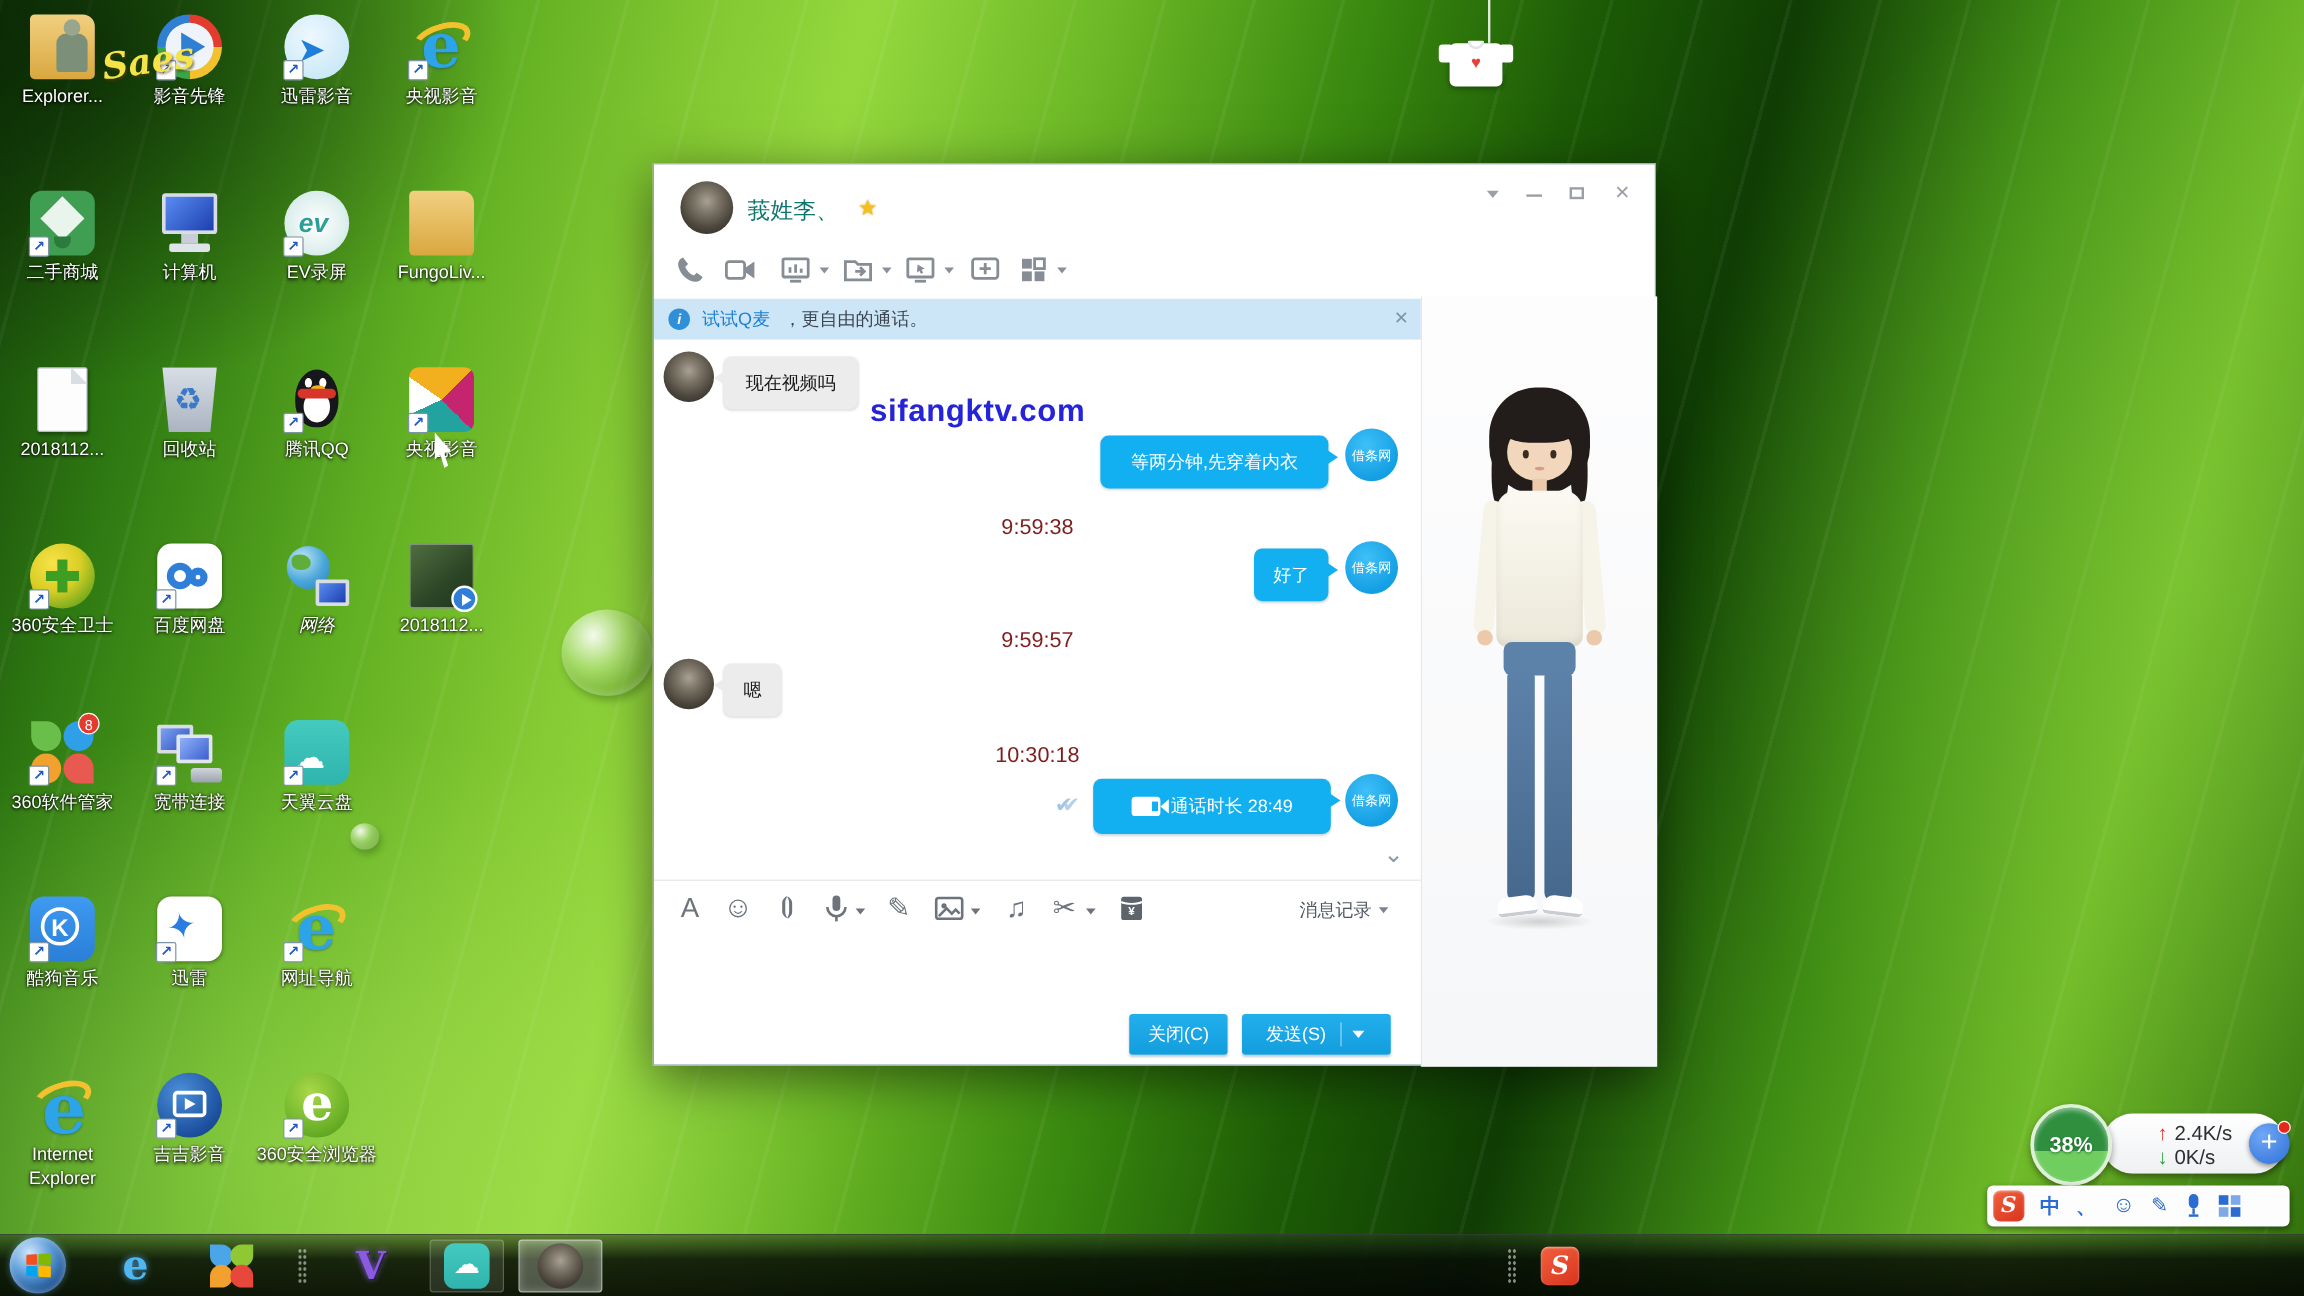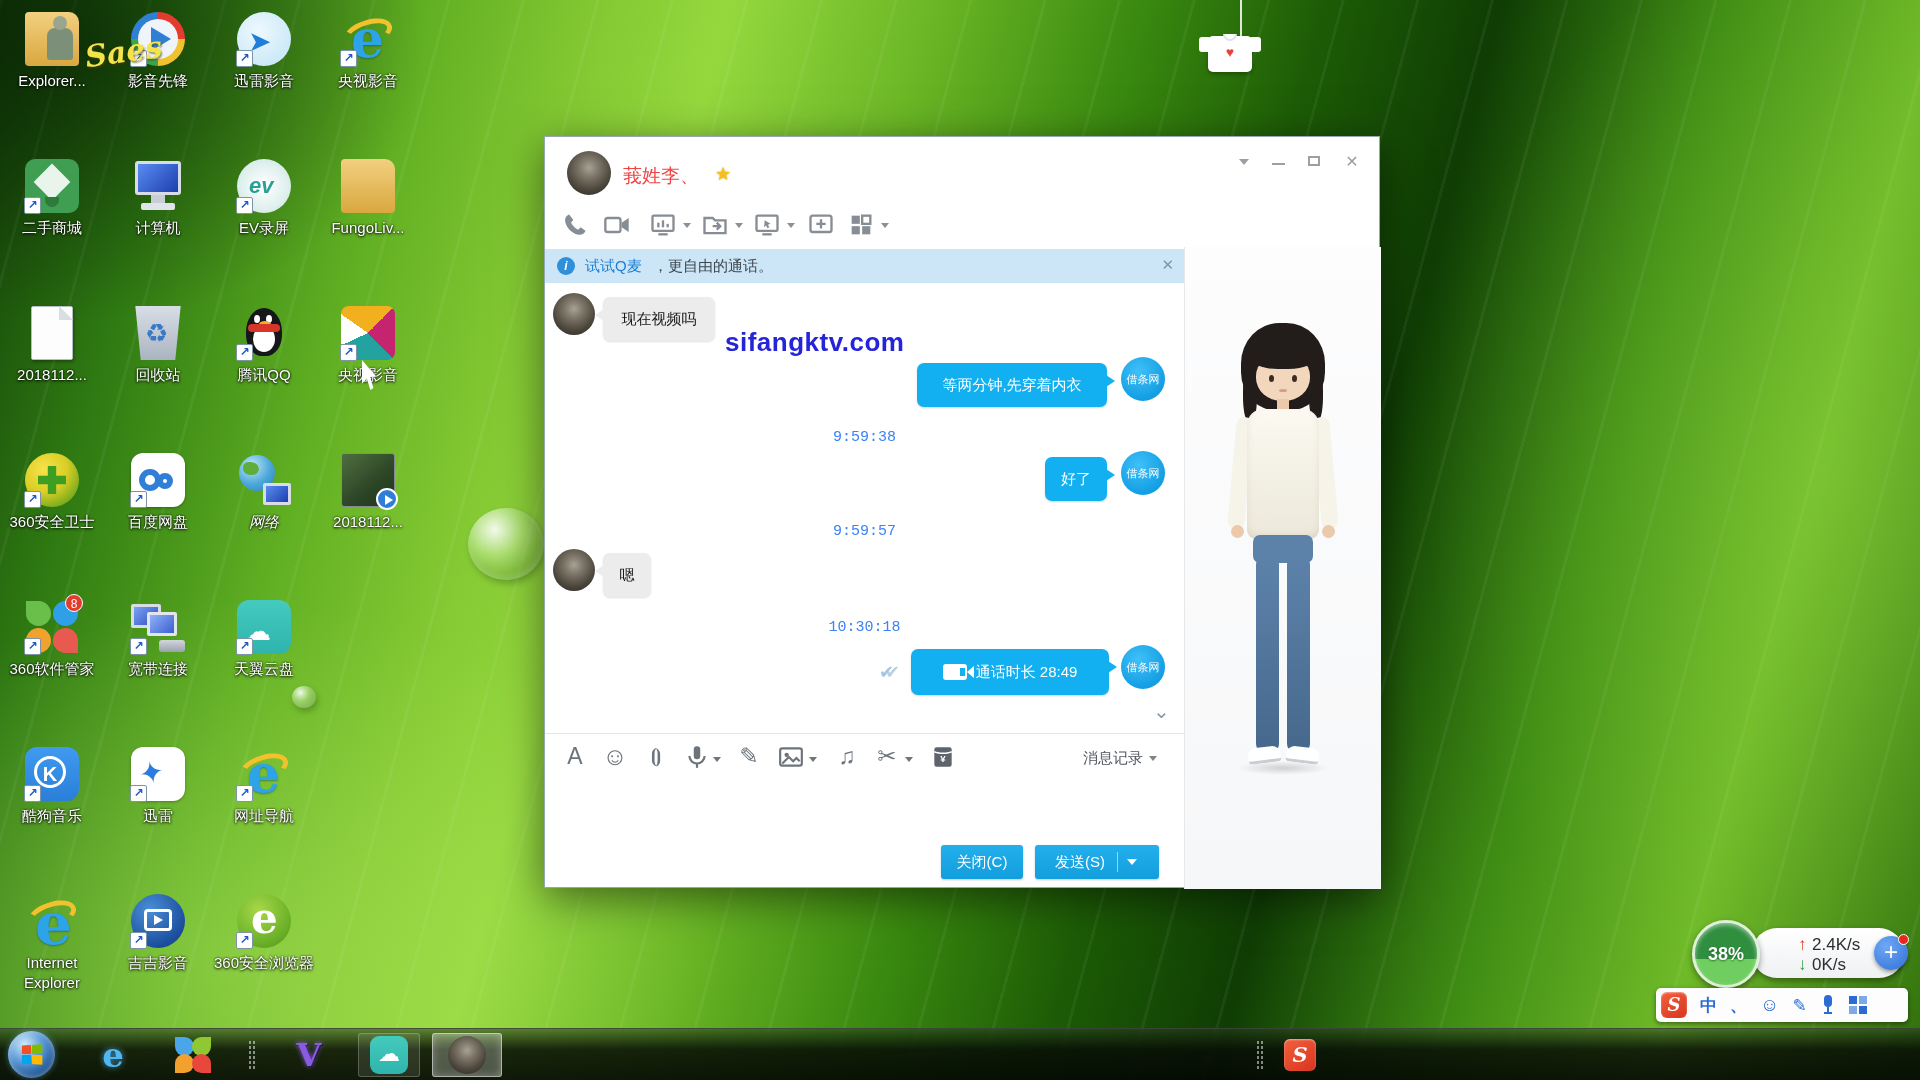--- a/index.html
+++ b/index.html
@@ -103,41 +103,41 @@
   
   .charm-line{position:absolute;background:rgba(255,255,255,.85);width:2px;}
   .charm-shirt{position:absolute;width:44px;height:36px;background:#fff;border-radius:5px;box-shadow:0 2px 4px rgba(0,20,0,.35);}
   .charm-shirt .slv{position:absolute;top:1px;width:12px;height:15px;background:#fff;border-radius:3px;}
   .charm-shirt .heart{position:absolute;left:0;right:0;top:8px;text-align:center;color:#e8413a;font-size:14px;}
   .charm-shirt .collar{position:absolute;left:15px;top:-2px;width:14px;height:7px;border:2px solid #dfe4ea;border-top:none;border-radius:0 0 8px 8px;background:#fff;}
 
   
   .win{position:absolute;left:544px;top:136px;width:836px;height:752px;background:#fff;border:1px solid #93a8b4;box-shadow:0 10px 40px rgba(0,0,0,.5);}
   .photo{background:radial-gradient(circle at 50% 38%,#a8a195 0%,#7d7568 28%,#4e483e 62%,#24221e 100%);border-radius:50%;}
-  .w-title{position:absolute;left:78px;top:26px;font-size:19px;color:#ef4444;}
+  .w-title{position:absolute;left:78px;top:26px;font-size:19px;color:#0f766e;}
   .w-star{position:absolute;left:170px;top:26px;font-size:18px;color:#f5c01e;text-shadow:0 0 2px #c89000;}
   .wc{position:absolute;top:14px;width:26px;height:22px;color:#9aa0a6;text-align:center;cursor:default;}
   .wc .tri{display:inline-block;margin-top:8px;border-left:5px solid transparent;border-right:5px solid transparent;border-top:6px solid #9aa0a6;}
   .wc .bar{display:inline-block;width:13px;height:2px;background:#9aa0a6;margin-top:10px;}
   .wc .box{display:inline-block;width:12px;height:10px;border:2px solid #9aa0a6;margin-top:5px;}
   .wc .x{font-size:16px;line-height:22px;}
   .tb-ic{position:absolute;top:74px;width:30px;height:30px;}
   .tb-ic svg{width:28px;height:28px;}
   .caret{position:absolute;width:0;height:0;border-left:4px solid transparent;border-right:4px solid transparent;border-top:5px solid #8a9097;}
   .notice{position:absolute;left:0;top:112px;width:639px;height:34px;background:#cde6f7;}
   .notice .info{position:absolute;left:12px;top:8px;width:18px;height:18px;border-radius:50%;background:#2f8fd8;color:#fff;font-size:12px;font-style:italic;font-weight:bold;text-align:center;line-height:18px;}
   .notice .lnk{position:absolute;left:40px;top:8px;font-size:15px;color:#1b7fd4;}
   .notice .txt{position:absolute;left:108px;top:8px;font-size:15px;color:#3c4650;}
   .notice .nx{position:absolute;right:10px;top:7px;font-size:15px;color:#7d96aa;cursor:pointer;}
   .bub-l{position:absolute;background:#ececec;color:#16181a;border-radius:7px;font-size:15px;display:flex;align-items:center;justify-content:center;box-shadow:0 1px 2px rgba(0,0,0,.12);}
   .bub-l::before{content:"";position:absolute;left:-8px;top:12px;border-top:6px solid transparent;border-bottom:6px solid transparent;border-right:9px solid #ececec;}
   .bub-r{position:absolute;background:#12b0f0;color:#fff;border-radius:7px;font-size:15px;display:flex;align-items:center;justify-content:center;box-shadow:0 1px 2px rgba(0,60,90,.2);}
   .bub-r::after{content:"";position:absolute;right:-8px;top:12px;border-top:6px solid transparent;border-bottom:6px solid transparent;border-left:9px solid #12b0f0;}
   .selfav{position:absolute;width:44px;height:44px;background:radial-gradient(circle at 40% 32%,#3fc0f8,#149fe4 70%);border-radius:50%;color:#fff;font-size:11px;display:flex;align-items:center;justify-content:center;letter-spacing:0;}
-  .mt{position:absolute;width:639px;text-align:center;color:#3b82f6;font-size:15px;font-family:Liberation Mono, monospace;}
+  .mt{position:absolute;width:639px;text-align:center;color:#7f1d1d;font-size:18px;}
   .watermark{position:absolute;left:180px;top:190px;font-size:26px;font-weight:bold;color:#2524d8;letter-spacing:.5px;}
   .dblcheck{position:absolute;left:334px;top:524px;width:26px;height:26px;color:#a5c6e2;font-size:18px;}
   .dblcheck span:last-child{position:absolute;left:6px;top:0;opacity:.8;}
   .camico{position:relative;width:24px;height:16px;background:#fff;border-radius:3px;margin-right:9px;flex:0 0 auto;}
   .camico::after{content:"";position:absolute;right:-7px;top:2px;border-left:7px solid #fff;border-top:6px solid transparent;border-bottom:6px solid transparent;transform:rotate(180deg);}
   .camico::before{content:"";position:absolute;right:2px;top:4px;width:5px;height:8px;background:#12b0f0;}
   .chevdn{position:absolute;left:608px;top:562px;font-size:20px;color:#8a9aa5;}
   .in-sep{position:absolute;left:0;top:596px;width:639px;height:1px;background:#e5e5e5;}
   .it{position:absolute;top:604px;width:32px;height:32px;color:#6d747c;font-size:23px;text-align:center;line-height:30px;}
   .it svg{width:26px;height:26px;margin-top:3px;}

